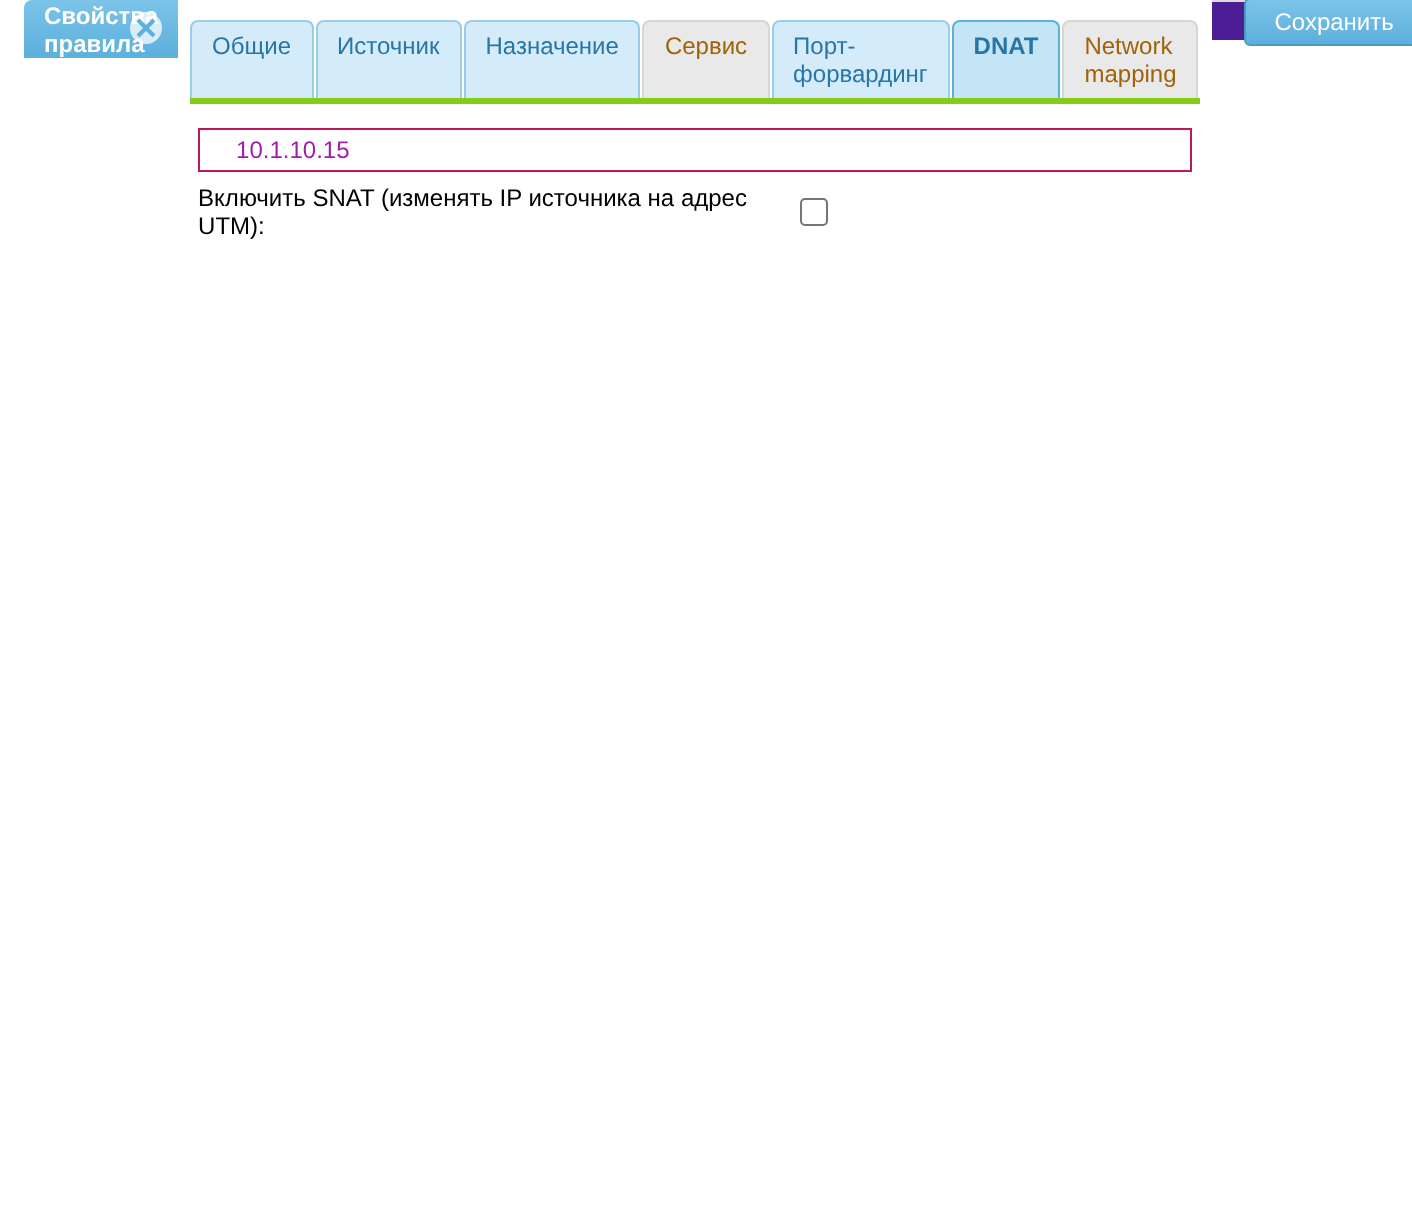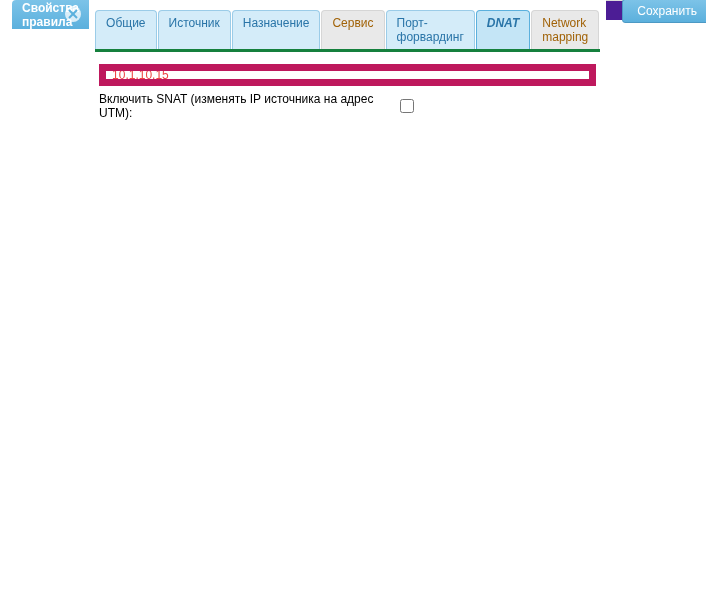--- a/index.html
+++ b/index.html
@@ -57,21 +57,21 @@
     }
     .content-area {
       flex: 1;
       background: #fff;
       padding: 6px;
       display: flex;
       flex-direction: column;
     }
     .tabbar {
       display: flex;
-      border-bottom: 3px solid #15803d;
+      border-bottom: 3px solid #84cc16;
       margin-top: 4px;
     }
     .tab {
       padding: 5px 10px;
       font-size: 12px;
       cursor: pointer;
       border-top-left-radius: 4px;
       border-top-right-radius: 4px;
       margin-right: 1px;
       border: 1px solid transparent;
@@ -88,45 +88,44 @@
       background: #e9e9e9;
       color: #a16207;
       border-color: #d6d6d6;
       cursor: default;
     }
     .tab.active {
       background: #c4e5f6;
       color: #2a75a8;
       font-weight: bold;
       border-color: #5bb0dd;
-      font-style: italic;
     }
     .tab-panel {
       flex: 1;
       background: #fff;
       padding: 12px 4px;
     }
     .form-row {
       display: flex;
       align-items: center;
       margin-bottom: 6px;
     }
     .form-label {
       width: 299px;
       color: #000;
       font-size: 12px;
       padding-right: 6px;
     }
     .form-input {
       flex: 1;
       height: 22px;
-      border: 7px solid #be185d;
-      padding: 2px 6px;
+      border: 1px solid #be185d;
+      padding: 2px 18px;
       font-size: 12px;
-      color: #ef4444;
+      color: #a21caf;
       font-family: inherit;
     }
     .form-checkbox {
       width: 14px;
       height: 14px;
       margin-left: 2px;
       cursor: pointer;
     }
     .button-bar {
       background: #4c1d95;

